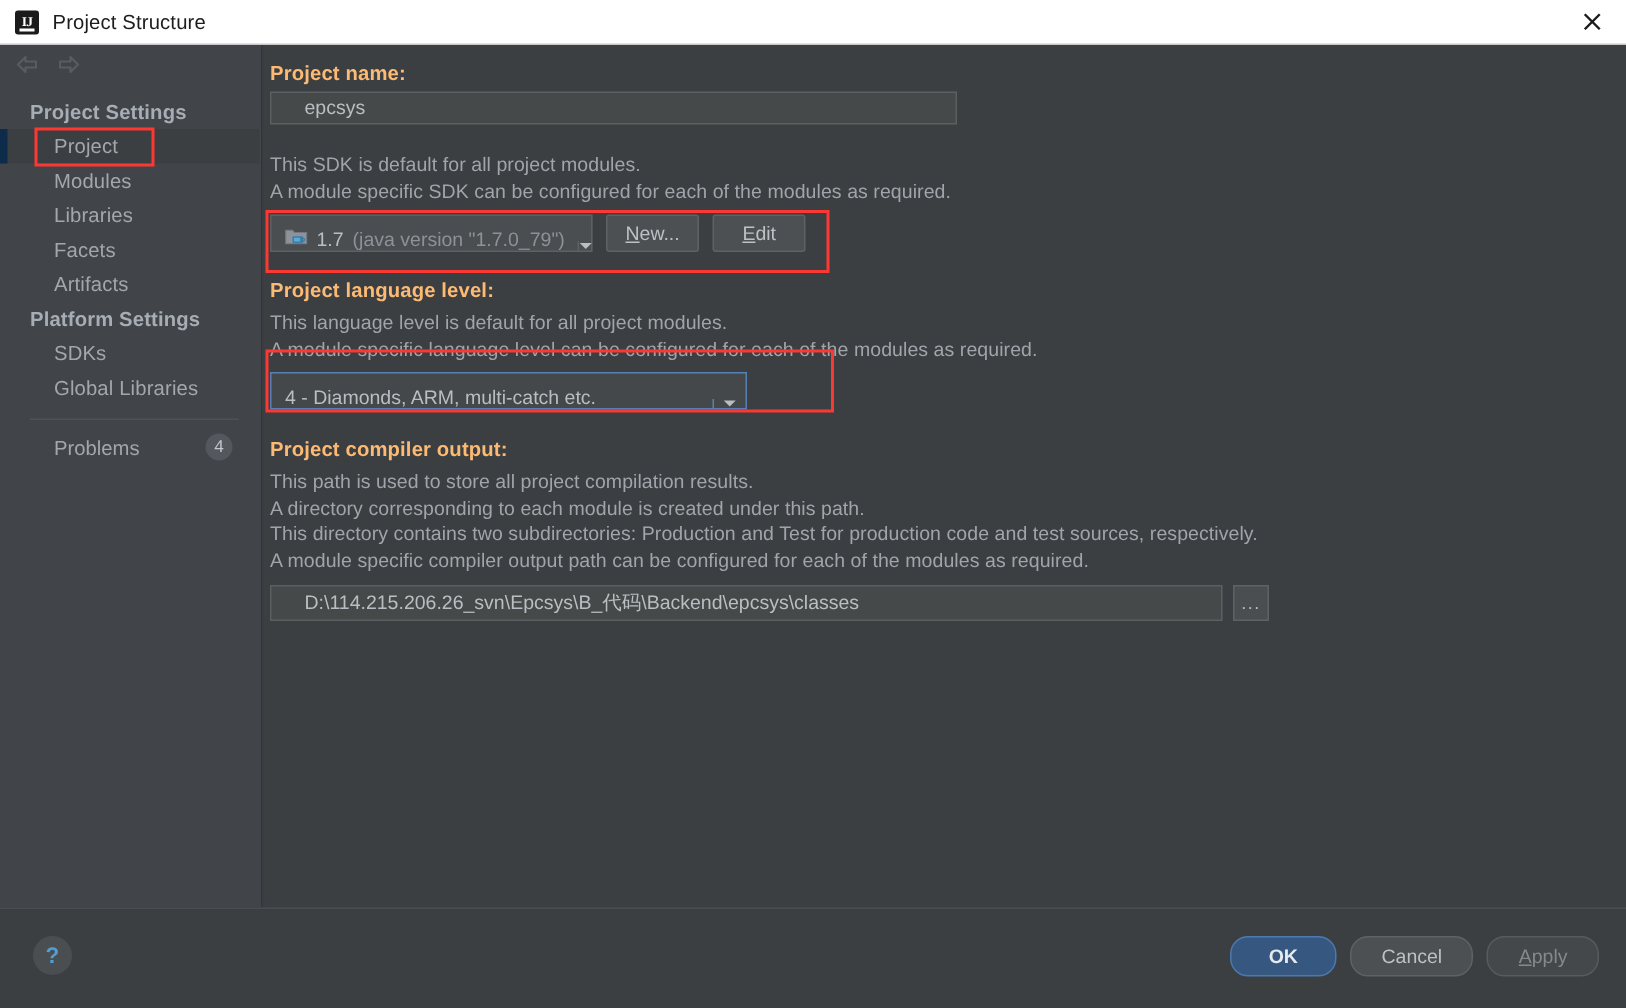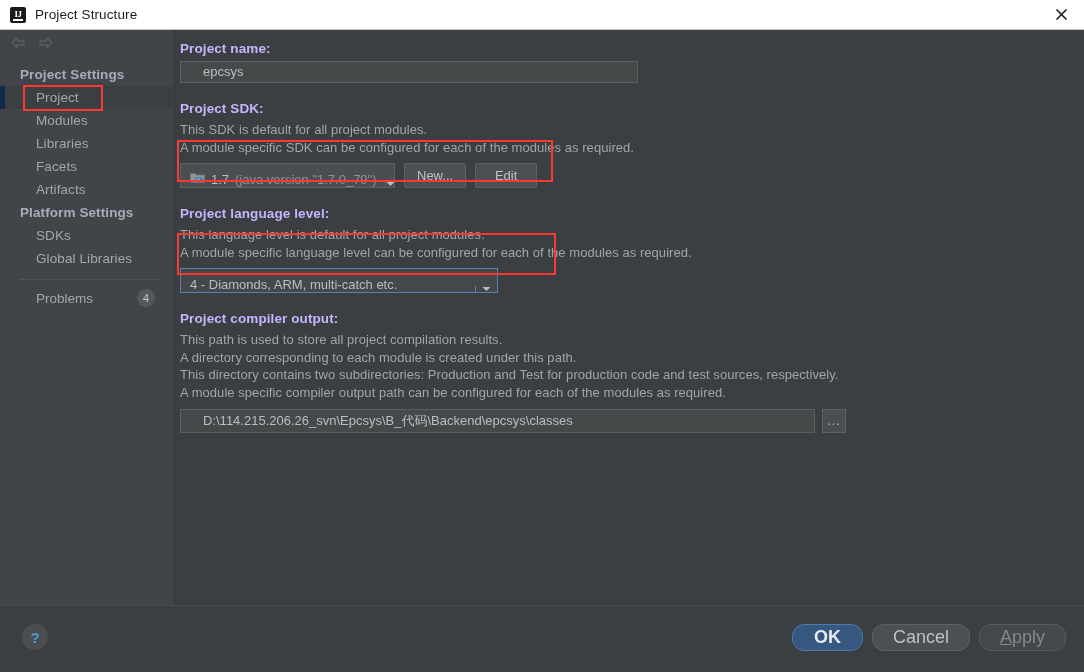--- a/index.html
+++ b/index.html
@@ -140,21 +140,21 @@
   
   .content {
     position: absolute;
     left: 176px; top: 30px;
     width: 908px; height: 575px;
     background: #3c3f41;
     padding: 11px 0 0 4px;
   }
 
   .section-title {
-    color: #c4b5fd;
+    color: #fdba74;
     font-size: 13.5px;
     font-weight: bold;
     margin: 0 0 5px 0;
     letter-spacing: 0.1px;
   }
   .desc {
     color: #9fa5ab;
     font-size: 13px;
     line-height: 17.5px;
     margin: 0;
@@ -263,21 +263,21 @@
   }
   .footer-actions {
     position: absolute;
     right: 18px; top: 18px;
     display: flex; gap: 9px;
   }
   .btn-dialog {
     min-width: 71px;
     height: 27px;
     border-radius: 12px;
-    font-size: 18px;
+    font-size: 13px;
     display: inline-flex;
     align-items: center; justify-content: center;
     cursor: pointer;
     padding: 0 20px;
   }
   .btn-ok {
     background: #365880;
     border: 1px solid #4a7ab0;
     color: #e6eaee;
     font-weight: bold;
@@ -365,21 +365,20 @@
   </div>
 
   <div class="content">
 
     <div class="mb18">
       <div class="section-title">Project name:</div>
       <div class="textfield" style="width:458px;" placeholder="Project name">epcsys</div>
     </div>
 
     <div class="mb18">
-      <div class="section-title">Project SDK:</div>
       <div class="desc">This SDK is default for all project modules.</div>
       <div class="desc" style="margin-bottom:7px;">A module specific SDK can be configured for each of the modules as required.</div>
 
       <div class="row" style="gap:9px;">
         <div class="combo" style="width:215px;">
           <div class="combo-label">
             <span>
               <svg width="15" height="13" viewBox="0 0 15 13">
                 <path d="M0.5 2.5 L5 2.5 L6.3 4 L14.5 4 L14.5 11.5 L0.5 11.5 Z" fill="#8d9398" stroke="#73797e" stroke-width="0.8"></path>
                 <rect x="5" y="6.5" width="7" height="4.5" rx="0.6" fill="#3d7ea8"></rect>

